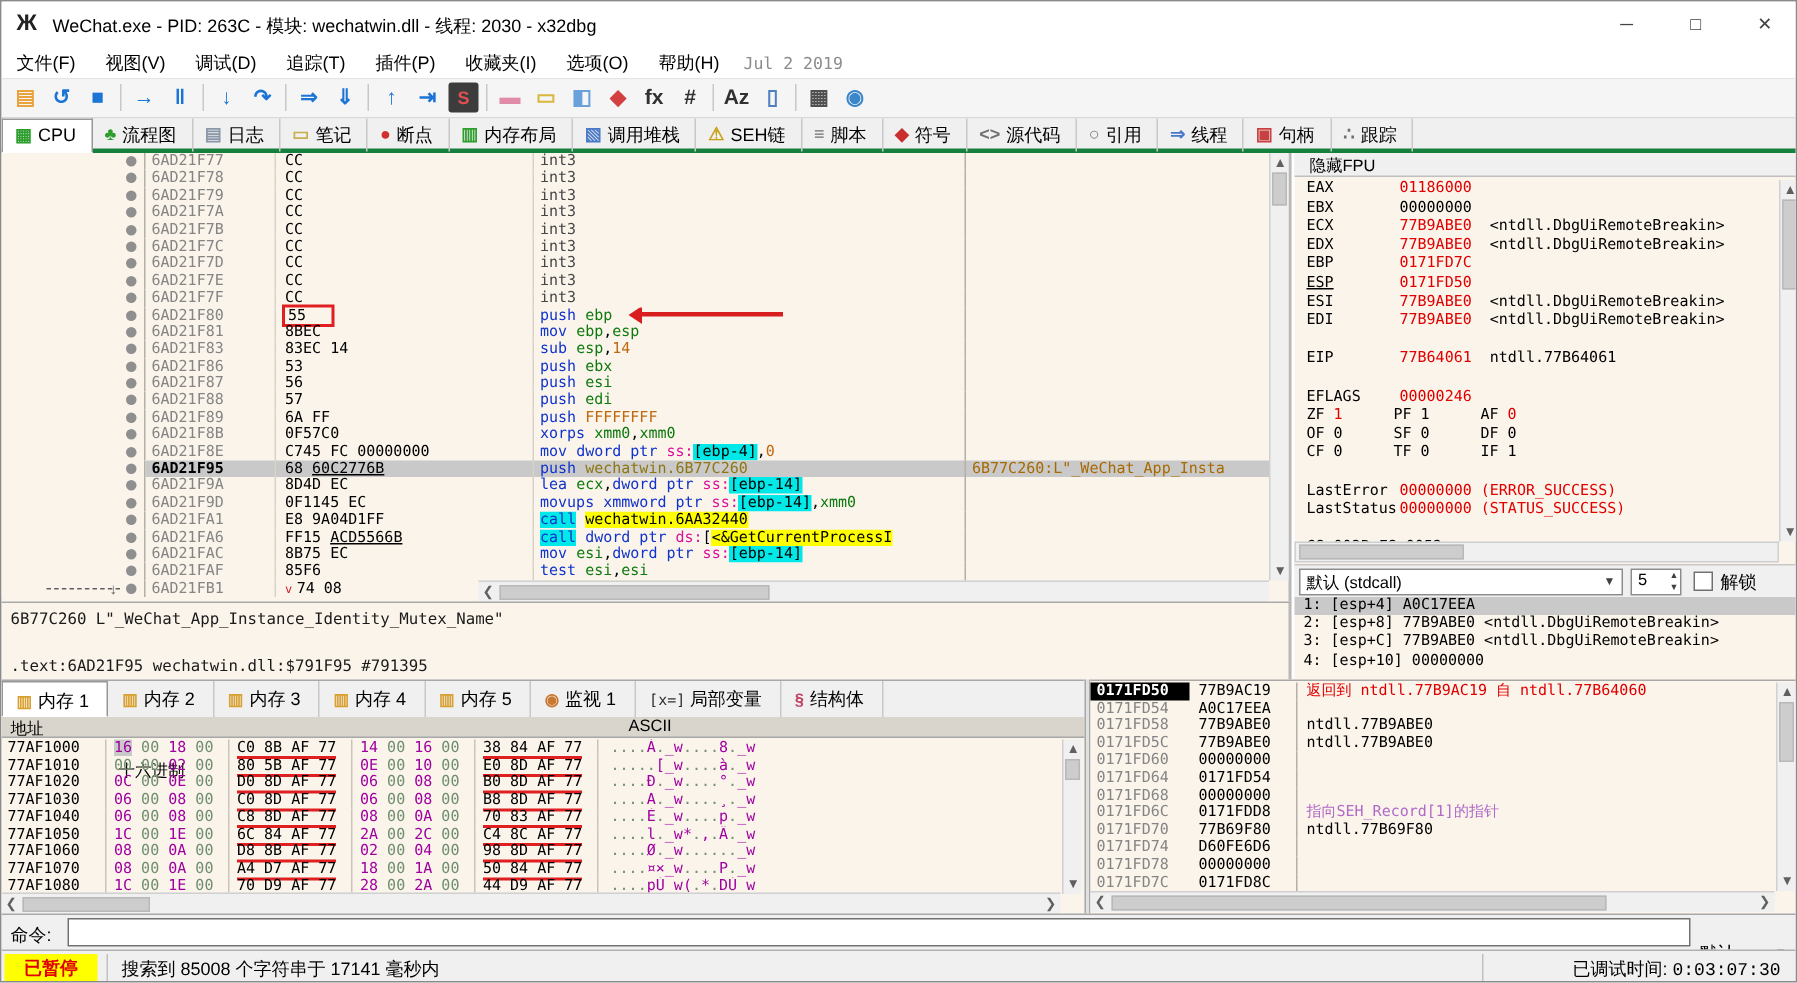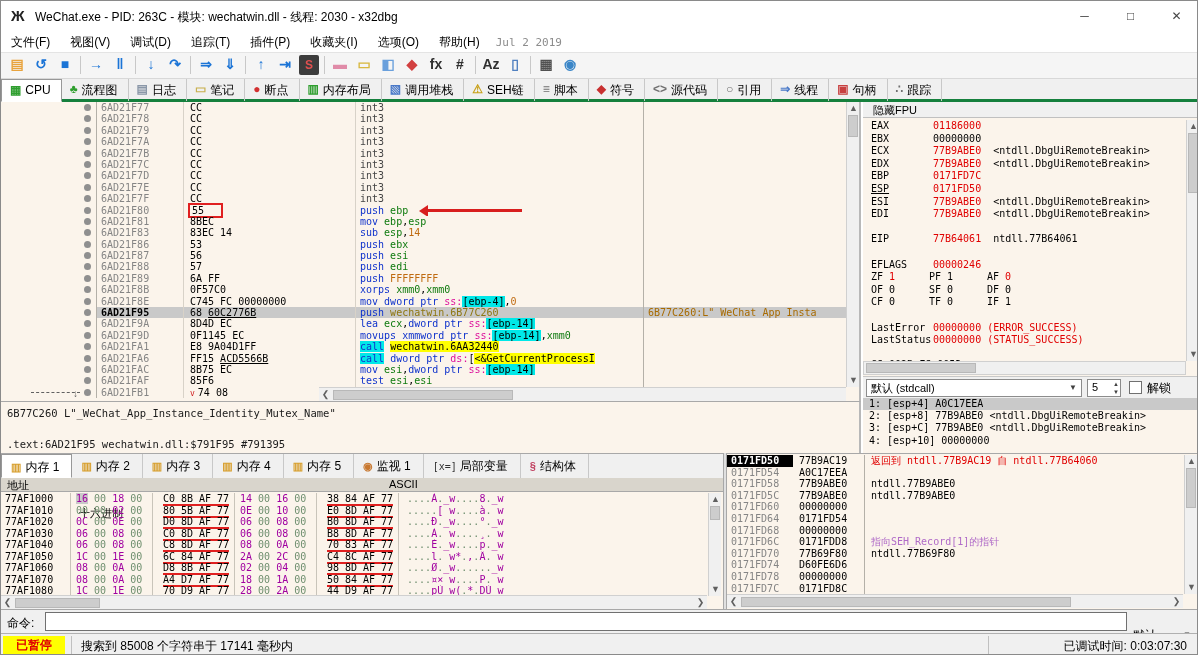--- a/index.html
+++ b/index.html
@@ -1,18 +1,18 @@
 <!DOCTYPE html>
 <html><head>
 <meta charset="utf-8">
 <style>
   * { margin:0; padding:0; box-sizing:border-box; }
   html,body { width:1198px; height:655px; overflow:hidden; }
   body { font-family:"Liberation Sans", sans-serif; font-size:12px; background:#FFFFFF; color:#000; position:relative; border:1px solid #8A8A8A; }
-  .mono { font-family:Liberation Sans, sans-serif; }
+  .mono { font-family:Liberation Mono, monospace; }
 
   
   #titlebar { position:absolute; left:0; top:0; width:1198px; height:30px; background:#FFFFFF; }
   #titlebar .bug { position:absolute; left:10px; top:6px; font-size:15px; font-weight:bold; color:#222; }
   #titlebar .ttl { position:absolute; left:34px; top:8px; font-size:12px; color:#000; }
   .wbtn { position:absolute; top:0; width:45px; height:30px; text-align:center; line-height:30px; color:#444; font-size:12px; }
   #btn-min { right:92px; } #btn-max { right:46px; } #btn-close { right:0; }
 
   
   #menubar { position:absolute; left:0; top:30px; width:1198px; height:22px; background:#FFFFFF; border-bottom:1px solid #E4E4E4; }
@@ -94,27 +94,27 @@
   
   #memtabs { position:absolute; left:0; top:452px; width:722px; height:40px; background:#F0F0F0; border-top:1px solid #A8A8A8; border-bottom:1px solid #A8A8A8; white-space:nowrap; }
   .mtab { display:inline-block; height:24px; padding:4px 12px 0 9px; border-right:1px solid #C8C8C8; font-size:12px; vertical-align:top; }
   .mtab.selected { background:#FFFFFF; border:1px solid #989898; border-bottom:1px solid #FFFFFF; }
   .mtab .ticon { margin-right:4px; font-weight:bold; font-size:11px; }
   .mtab .txticon { font-family:"DejaVu Sans Mono", monospace; font-size:10px; margin-right:3px; }
 
   #dump { position:absolute; left:0; top:477px; width:722px; height:131px; background:#FBF4EB; }
   #dumphdr { position:absolute; left:0; top:0; width:722px; height:14px; background:#D9D5CC; border-bottom:1px solid #A8A8A8; font-size:11px; }
   #dumphdr span { position:absolute; top:0px; }
-  #dh-addr { left:6px; } #dh-hex { left:78px;margin-top:28px; } #dh-ascii { left:388px; }
+  #dh-addr { left:6px; } #dh-hex { left:78px;margin-top:28px; } #dh-ascii { left:418px; }
   #dumprows { position:absolute; left:0; top:15px; width:706px; font-family:"DejaVu Sans Mono", monospace; font-size:10px; }
   .mrow { height:11.5px; line-height:11.5px; white-space:nowrap; display:flex; }
   .m-addr { width:70px; flex:none; padding-left:4px; color:#000; border-right:1px solid #C9C4BA; }
   .m-g { width:82px; flex:none; padding-left:5px; border-right:1px solid #C9C4BA; }
   .m-g:last-of-type { border-right:none; }
-  .m-g.ptr { color:#000;text-align:center; } .m-g.ptr .pv { border-bottom:2px solid #E02020; }
+  .m-g.ptr { color:#000; } .m-g.ptr .pv { border-bottom:2px solid #E02020; }
   .hb.z { color:#6F8F6F; } .hb.nz { color:#A000A0; }
   .hb.selb { background:#C9C9C9; }
   .m-ascii { width:118px; flex:none; padding-left:8px; overflow:hidden; }
   .ab.z { color:#6F8F6F; } .ab.nz { color:#A000A0; }
   #dump-vsb { right:2px; top:15px; height:103px; }
   #dump-hsb { left:0; top:117px; width:706px; }
 
   #bsplit { position:absolute; left:722px; top:452px; width:4px; height:156px; background:#E0E0E0; border-left:1px solid #A8A8A8; border-right:1px solid #A8A8A8; }
 
   #stack { position:absolute; left:726px; top:452px; width:472px; height:156px; background:#FBF4EB; border-top:1px solid #A8A8A8; }

